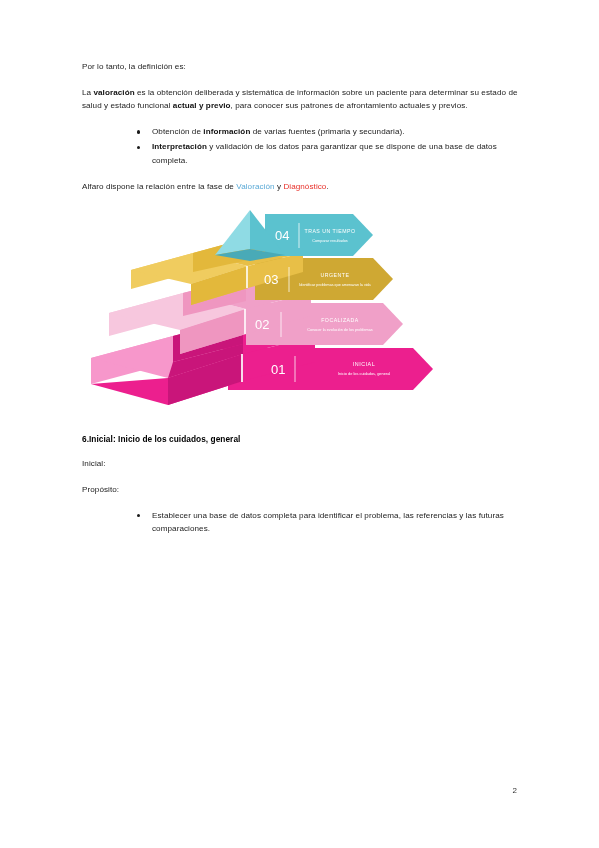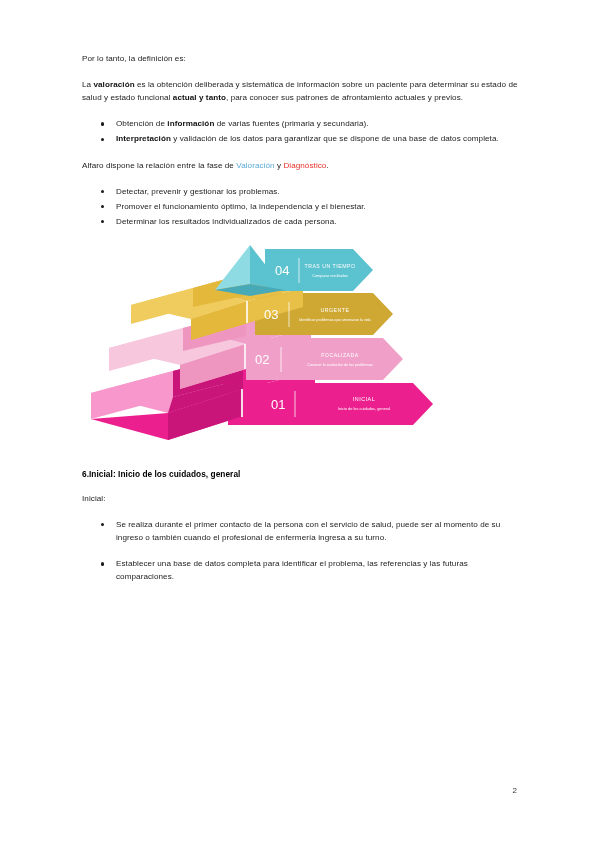--- a/index.html
+++ b/index.html
@@ -15,21 +15,21 @@
     position: relative;
     width: 599px;
     height: 848px;
     background: #ffffff;
     overflow: hidden;
     box-sizing: border-box;
   }
   .content {
     position: absolute;
     left: 82px;
-    top: 52px;
+    top: 60px;
     width: 436px;
   }
   p.para {
     font-size: 8.1px;
     line-height: 1.62;
     margin: 0 0 13px 0;
     color: #222222;
     letter-spacing: 0.07px;
   }
   b, strong { font-weight: bold; color: #111111; }
@@ -39,20 +39,21 @@
     list-style: none;
   }
   ul.bullets li {
     position: relative;
     font-size: 8.1px;
     line-height: 1.62;
     color: #222222;
     margin-bottom: 2px;
     padding-left: 2px;
     letter-spacing: 0.07px;
+    margin-left: 36px;
   }
   ul.bullets li::before {
     content: "";
     position: absolute;
     left: -13px;
     top: 5.1px;
     width: 3.1px;
     height: 3.1px;
     border-radius: 50%;
     background: #1a1a1a;
@@ -87,35 +88,30 @@
   }
 </style>
 </head>
 <body>
 
 <div class="page">
   <div class="content">
 
     <p class="para">Por lo tanto, la definición es:</p>
 
-    <p class="para"><span>La </span><b>valoración</b><span> es la obtención deliberada y sistemática de información sobre un paciente para determinar su estado de salud y estado funcional </span><b>actual y tanto</b><span>, para conocer sus patrones de afrontamiento actuales y previos.</span></p>
+    <p class="para"><span>La </span><b>valoración</b><span> es la obtención deliberada y sistemática de información sobre un paciente para determinar su estado de salud y estado funcional </span><b>actual y previo</b><span>, para conocer sus patrones de afrontamiento actuales y previos.</span></p>
 
 
     <ul class="bullets">
       <li><span>Obtención de </span><b>información</b><span> de varias fuentes (primaria y secundaria).</span></li>
       <li><span></span><b>Interpretación</b><span> y validación de los datos para garantizar que se dispone de una base de datos completa.</span></li>
     </ul>
 
     <p class="para"><span>Alfaro dispone la relación entre la fase de </span><span class="accent-v">Valoración</span><span> y </span><span class="accent-d">Diagnóstico</span><span>.</span></p>
 
-    <ul class="bullets">
-      <li>Detectar, prevenir y gestionar los problemas.</li>
-      <li>Promover el funcionamiento óptimo, la independencia y el bienestar.</li>
-      <li>Determinar los resultados individualizados de cada persona.</li>
-    </ul>
 
     <div class="diagram">
       <svg width="364" height="210" viewBox="0 0 364 210" xmlns="http://www.w3.org/2000/svg">
 
         <g>
 
           <path d="M 145 142 L 330 142 L 350 163 L 330 184 L 145 184 Z" fill="#ec1f8e"></path>
 
           <path d="M 8 152 L 90 130 L 90 156 L 8 178 Z" fill="#f797cb"></path>
 
@@ -177,24 +173,22 @@
           <text x="247" y="36" text-anchor="middle" font-family="'Liberation Sans', sans-serif" font-size="3.8" fill="#ffffff">Comparar resultados</text>
         </g>
 
       </svg>
     </div>
 
     <p class="heading">6.Inicial: Inicio de los cuidados, general</p>
 
     <p class="para">Inicial:</p>
 
-    <ul class="bullets">
-      <li>Se realiza durante el primer contacto de la persona con el servicio de salud, puede ser al momento de su ingreso o también cuando el profesional de enfermería ingresa a su turno.</li>
-    </ul>
 
+    <p class="para">Propósito:</p>
 
     <ul class="bullets">
       <li>Establecer una base de datos completa para identificar el problema, las referencias y las futuras comparaciones.</li>
     </ul>
 
   </div>
 
   <div class="page-number">2</div>
 </div>
 

